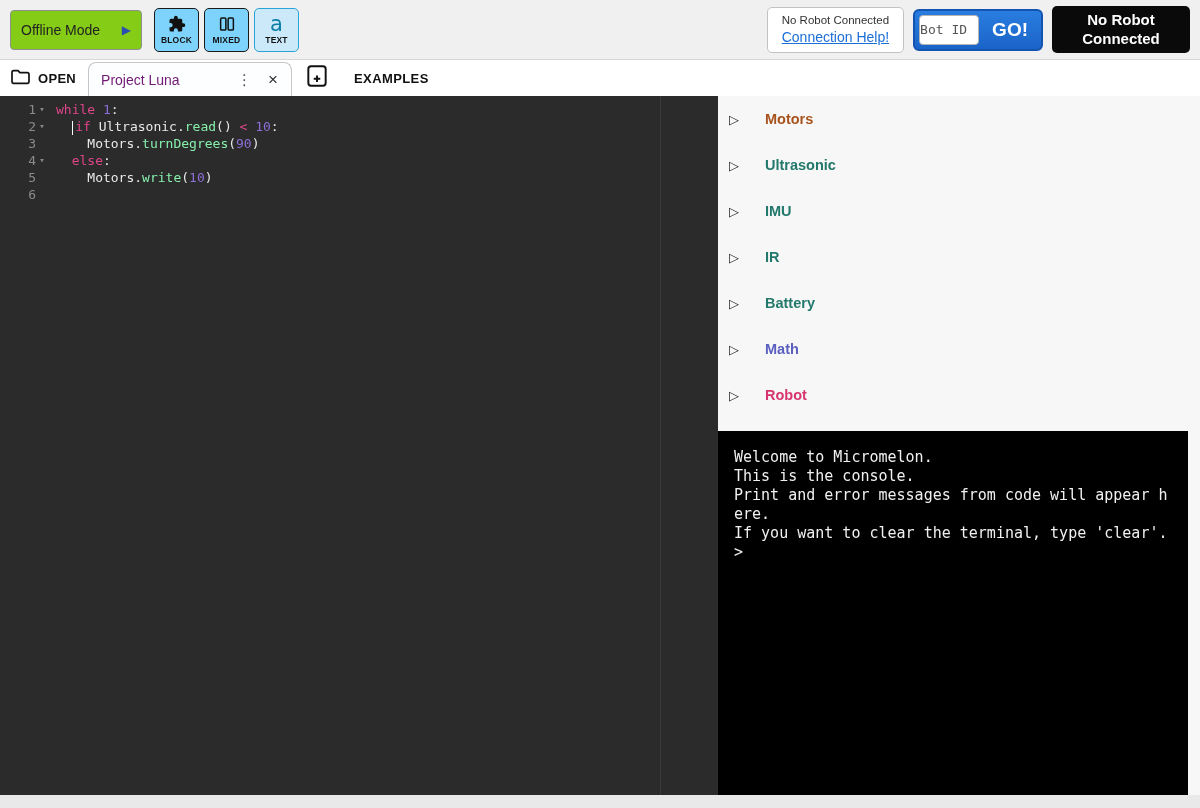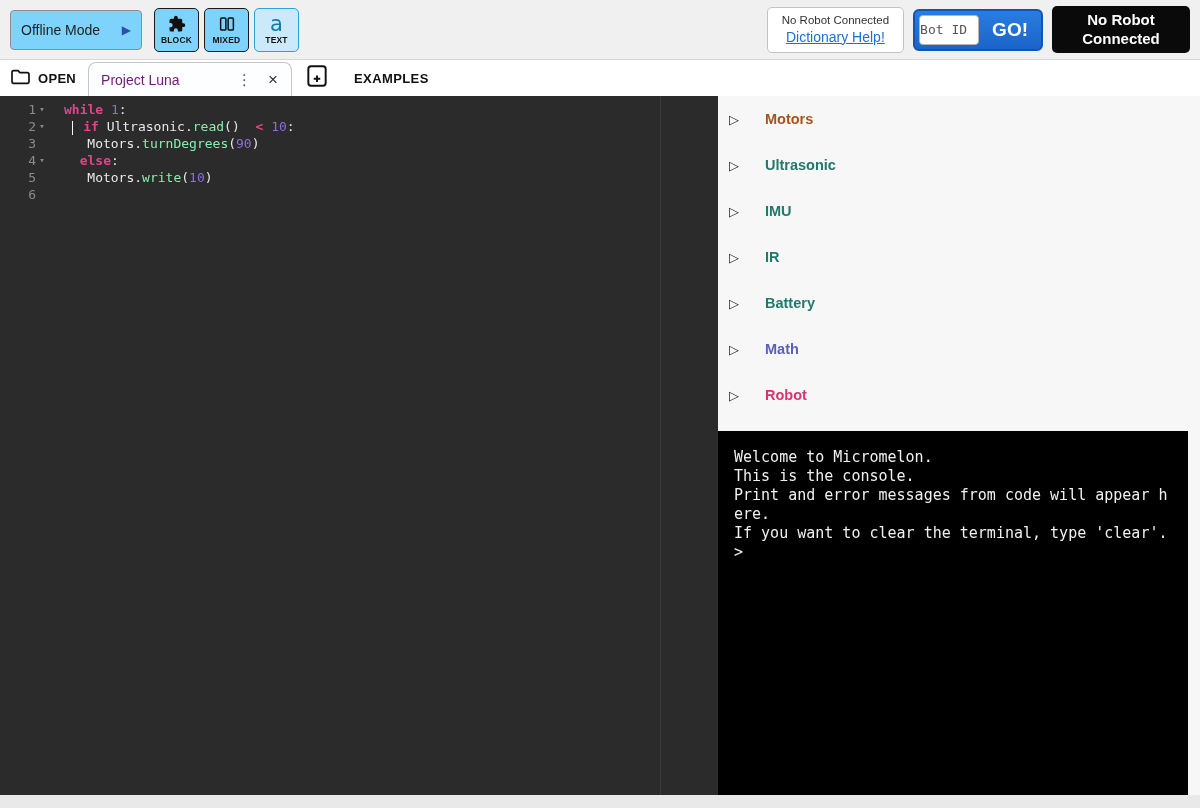--- a/index.html
+++ b/index.html
@@ -8,21 +8,21 @@
     width:1200px; height:808px; position:relative; overflow:hidden;
     font-family:"Liberation Sans","DejaVu Sans",sans-serif;
     background:#fff; display:flex; flex-direction:column;
   }
   
   .topbar{
     height:60px; background:#f1f0f0; border-bottom:1px solid #d6d6d6;
     display:flex; align-items:center; padding:0 10px; gap:9px; flex:none;
   }
   .offline-select{
-    width:132px; height:40px; background:#7dd3fc; border:1px solid #8f8f8f; border-radius:4px;
+    width:132px; height:40px; background:#84cc16; border:1px solid #8f8f8f; border-radius:4px;
     display:flex; align-items:center; padding:0 10px; font-size:14px; color:#222; cursor:pointer;
   }
   .play-arrow{ margin-left:auto; color:#2a4fae; font-size:12px; }
   .mode-group{ display:flex; gap:5px; margin-left:3px; }
   .mode-btn{
     width:45px; height:44px; background:#7dd3fc; border:1px solid #1a1a1a; border-radius:5px;
     display:flex; flex-direction:column; align-items:center; justify-content:center; gap:1px;
     cursor:pointer; padding:2px;
   }
   .mode-btn.active{ background:#cbe9f8; border-color:#29a3d8; }
@@ -73,21 +73,21 @@
     font-family:"DejaVu Sans Mono","Liberation Mono",monospace; font-size:13px; line-height:17px;
     padding-top:5px; overflow:hidden;
   }
   .ruler{ position:absolute; left:660px; top:0; bottom:0; width:1px; background:rgba(255,255,255,.08); }
   .gutter{ width:48px; flex:none; }
   .gutter-line{ height:17px; display:flex; align-items:center; }
   .ln-num{ flex:1; text-align:right; color:#8b8b8b; }
   .fold{ width:12px; text-align:center; color:#8a8a8a; font-size:9px; cursor:pointer; }
   .codepane{ flex:1; padding-left:8px; }
   .code-line{ height:17px; white-space:pre; color:#e8e8e8; }
-  .tok-keyword{ color:#e0458a; font-weight:700;margin-left:8px; }
+  .tok-keyword{ color:#e0458a; font-weight:400; }
   .tok-number{ color:#8e6fd8; }
   .tok-method{ color:#86efac;text-align:right; }
   .tok-plain{ color:#e8e8e8; }
   .cursor{ display:inline-block; width:1.5px; height:14px; background:#fff; vertical-align:middle; margin-right:2px; }
   
   .right{ flex:1; background:#f7f7f7; display:flex; flex-direction:column; min-width:0; }
   .dict{ height:335px; flex:none; overflow:hidden; }
   .dict-header{ display:flex; align-items:center; justify-content:space-between; padding:15px 42px 4px 16px; }
   .dict-header h2{ font-size:15.5px; font-weight:600; color:#111; }
   .dict-pop{ cursor:pointer; display:flex; }
@@ -135,21 +135,21 @@
       <button class="mode-btn active">
         <span class="mode-icon text-a">a</span>
         <span class="mode-label">TEXT</span>
       </button>
     </div>
 
     <div class="spacer"></div>
 
     <div class="conn-box">
       <div class="conn-status">No Robot Connected</div>
-      <a class="conn-help">Dictionary Help!</a>
+      <a class="conn-help">Connection Help!</a>
     </div>
 
     <div class="botgo">
       <input class="bot-input" placeholder="Bot ID" style="">
       <button class="go-btn">GO!</button>
     </div>
 
     <div class="badge">No Robot Connected</div>
   </header>
 

